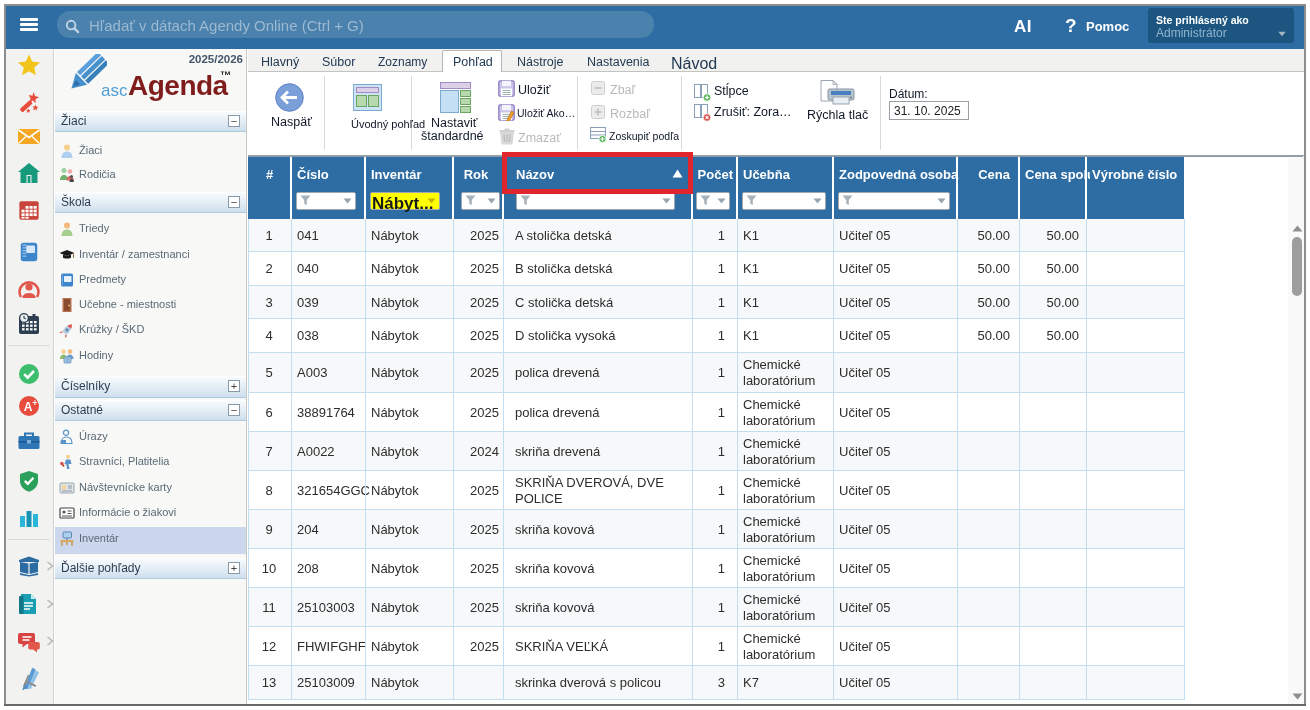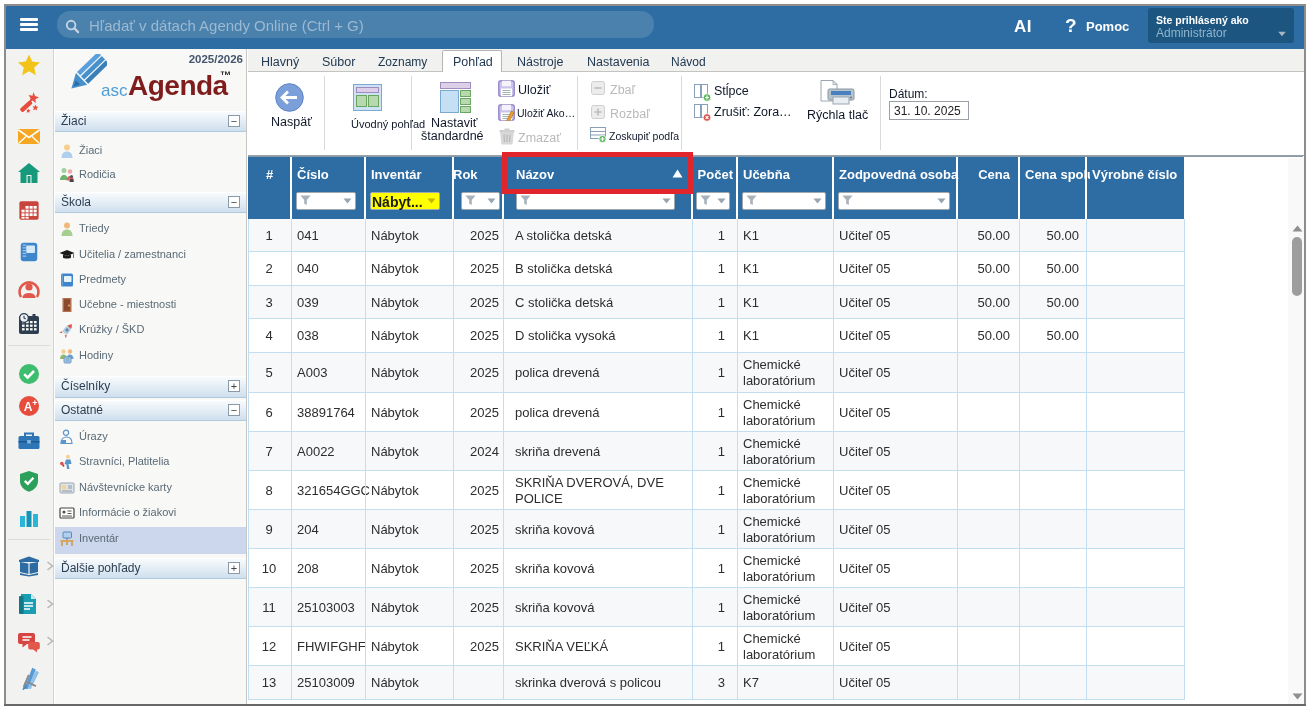--- a/index.html
+++ b/index.html
@@ -197,21 +197,21 @@
 <svg class="a" style="left:59px;top:221px" width="16" height="16" viewBox="0 0 16 16">
     <circle cx="8" cy="4.5" r="3" fill="#f2b879"></circle>
     <path d="M2.5 15 C2.5 10.5 5 8.5 8 8.5 C11 8.5 13.5 10.5 13.5 15 Z" fill="#a5cf8e"></path>
   </svg>
 <div class="t" style="left:79px;top:222px;font-size:11px;color:#5a6a76">Triedy</div>
 <svg class="a" style="left:59px;top:247px" width="16" height="16" viewBox="0 0 16 16">
     <path d="M8 3 L15.5 6 L8 9 L0.5 6 Z" fill="#1a1a1a"></path>
     <path d="M4 7.5 L4 10.5 C4 11.8 12 11.8 12 10.5 L12 7.5 L8 9 Z" fill="#1a1a1a"></path>
     <path d="M14.5 6.5 L14.5 11" stroke="#8a6d3b" stroke-width="1"></path>
   </svg>
-<div class="t" style="left:79px;top:248px;font-size:11px;color:#5a6a76">Učitelia / zamestnanci</div>
+<div class="t" style="left:79px;top:248px;font-size:11px;color:#5a6a76">Inventár / zamestnanci</div>
 <svg class="a" style="left:59px;top:272px" width="16" height="16" viewBox="0 0 16 16">
     <rect x="2" y="1.5" width="12" height="13" rx="1.5" fill="#3e86cc"></rect>
     <rect x="5" y="4" width="7.5" height="6" rx="0.8" fill="#e8f2fa"></rect>
     <path d="M3.2 2.5 v11" stroke="#7fb0dd" stroke-width="1"></path>
   </svg>
 <div class="t" style="left:79px;top:273px;font-size:11px;color:#5a6a76">Predmety</div>
 <svg class="a" style="left:59px;top:297px" width="16" height="16" viewBox="0 0 16 16">
     <rect x="3.5" y="1" width="9" height="14" fill="#b5714f"></rect>
     <rect x="5" y="2.2" width="6" height="11.6" fill="#8a4a2e"></rect>
     <circle cx="10" cy="8.5" r="0.9" fill="#e8c87a"></circle>
@@ -277,21 +277,21 @@
 <div class="t" style="left:79px;top:532px;font-size:11px;color:#5a6a76">Inventár</div>
 <div class="a" style="left:55px;top:558px;width:191px;height:21px;background:linear-gradient(#f8fbfd,#cfdfee);border-top:1px solid #fff;border-bottom:1px solid #aecadf"></div>
 <div class="t" style="left:61px;top:561px;font-size:12px;color:#2c3e50">Ďalšie pohľady</div>
 <div class="a" style="left:228px;top:562px;width:12px;height:12px;background:#fff;border:1px solid #8a9aa9;font-size:11px;line-height:10px;text-align:center;color:#444">+</div>
 <div class="a" style="left:248px;top:49px;width:1056px;height:23px;background:#f1f1ef;border-bottom:1px solid #c3c3c1"></div>
 <div class="t" style="left:261px;top:55px;font-size:12.5px;color:#223a52">Hlavný</div>
 <div class="t" style="left:322px;top:55px;font-size:12.5px;color:#223a52">Súbor</div>
 <div class="t" style="left:378px;top:55px;font-size:12px;color:#223a52">Zoznamy</div>
 <div class="t" style="left:517px;top:55px;font-size:12.5px;color:#223a52">Nástroje</div>
 <div class="t" style="left:587px;top:55px;font-size:12.5px;color:#223a52">Nastavenia</div>
-<div class="t" style="left:671px;top:55px;font-size:12px;color:#223a52">Návod</div>
+<div class="t" style="left:671px;top:55px;font-size:16px;color:#223a52">Návod</div>
 <div class="a" style="left:442px;top:50px;width:60px;height:23px;background:#fff;border:1px solid #b5b5b5;border-bottom:none;border-radius:2px 2px 0 0"></div>
 <div class="t" style="left:453px;top:55px;font-size:12.5px;color:#223a52">Pohľad</div>
 <div class="a" style="left:248px;top:72px;width:1056px;height:84px;background:#fff;border-bottom:1px solid #98a0a8"></div>
 <div class="a" style="left:324px;top:76px;width:1px;height:74px;background:#d9d9d9"></div>
 <div class="a" style="left:411px;top:76px;width:1px;height:74px;background:#d9d9d9"></div>
 <div class="a" style="left:577px;top:76px;width:1px;height:74px;background:#d9d9d9"></div>
 <div class="a" style="left:681px;top:76px;width:1px;height:74px;background:#d9d9d9"></div>
 <div class="a" style="left:880px;top:76px;width:1px;height:74px;background:#d9d9d9"></div>
 <svg class="a" style="left:275px;top:83px" width="29" height="29" viewBox="0 0 29 29">
     <circle cx="14.5" cy="14.5" r="13.8" fill="#7b9fd9" stroke="#5f82c4" stroke-width="1"></circle>
@@ -387,40 +387,40 @@
 <div class="a" style="left:502px;top:157px;width:2px;height:62px;background:#fff"></div>
 <div class="a" style="left:691px;top:157px;width:2px;height:62px;background:#fff"></div>
 <div class="a" style="left:736px;top:157px;width:2px;height:62px;background:#fff"></div>
 <div class="a" style="left:832px;top:157px;width:2px;height:62px;background:#fff"></div>
 <div class="a" style="left:956px;top:157px;width:2px;height:62px;background:#fff"></div>
 <div class="a" style="left:1018px;top:157px;width:2px;height:62px;background:#fff"></div>
 <div class="a" style="left:1085px;top:157px;width:2px;height:62px;background:#fff"></div>
 <div class="t" style="left:248px;top:167px;width:43px;text-align:center;font-size:13px;font-weight:bold;color:#fff">#</div>
 <div class="t" style="left:297px;top:167px;font-size:13px;font-weight:bold;color:#fff">Číslo</div>
 <div class="t" style="left:371px;top:167px;font-size:13px;font-weight:bold;color:#fff">Inventár</div>
-<div class="t" style="left:453px;top:167px;width:46px;text-align:left;font-size:13px;font-weight:bold;color:#fff">Rok</div>
+<div class="t" style="left:453px;top:167px;width:46px;text-align:center;font-size:13px;font-weight:bold;color:#fff">Rok</div>
 <div class="t" style="left:516px;top:167px;font-size:13px;font-weight:bold;color:#fff">Názov</div>
 <div class="t" style="left:692px;top:167px;width:41px;text-align:right;font-size:13px;font-weight:bold;color:#fff">Počet</div>
 <div class="t" style="left:743px;top:167px;font-size:13px;font-weight:bold;color:#fff">Učebňa</div>
 <div class="t" style="left:839px;top:167px;font-size:13px;font-weight:bold;color:#fff">Zodpovedná osoba</div>
 <div class="t" style="left:957px;top:167px;width:53px;text-align:right;font-size:13px;font-weight:bold;color:#fff">Cena</div>
 <div class="t" style="left:1025px;top:167px;font-size:13px;font-weight:bold;color:#fff;width:65px;overflow:hidden">Cena spolu</div>
 <div class="t" style="left:1092px;top:167px;font-size:13px;font-weight:bold;color:#fff">Výrobné číslo</div>
 <svg class="a" style="left:672px;top:169px" width="11" height="9" viewBox="0 0 11 9">
     <path d="M5.5 0.5 L10.5 8.5 L0.5 8.5 Z" fill="#fff"></path>
   </svg>
 <div class="a" style="left:296px;top:192px;width:60px;height:18px;background:#fff;border:1px solid #a0a8b0;border-radius:2px"></div>
 <svg class="a" style="left:300px;top:195px" width="11" height="11" viewBox="0 0 11 11">
     <path d="M0.5 0.5 L10.5 0.5 L6.8 5 L6.8 10 L4.2 8.7 L4.2 5 Z" fill="#a8b2ba"></path>
   </svg>
 <svg class="a" style="left:343px;top:198px" width="9" height="6" viewBox="0 0 9 6">
     <path d="M0.5 0.5 L8.5 0.5 L4.5 5.5 Z" fill="#9aa4ae"></path>
   </svg>
 <div class="a" style="left:370px;top:192px;width:70px;height:18px;background:#ffff00;border:1px solid #a0a8b0;border-radius:2px"></div>
-<div class="t" style="left:372px;top:194px;font-size:14px;font-weight:bold;color:#1a1a1a">Nábyt...</div>
+<div class="t" style="left:372px;top:194px;font-size:17px;font-weight:bold;color:#1a1a1a">Nábyt...</div>
 <svg class="a" style="left:427px;top:198px" width="9" height="6" viewBox="0 0 9 6">
     <path d="M0.5 0.5 L8.5 0.5 L4.5 5.5 Z" fill="#c8b400"></path>
   </svg>
 <div class="a" style="left:461px;top:192px;width:39px;height:18px;background:#fff;border:1px solid #a0a8b0;border-radius:2px"></div>
 <svg class="a" style="left:465px;top:195px" width="11" height="11" viewBox="0 0 11 11">
     <path d="M0.5 0.5 L10.5 0.5 L6.8 5 L6.8 10 L4.2 8.7 L4.2 5 Z" fill="#a8b2ba"></path>
   </svg>
 <svg class="a" style="left:487px;top:198px" width="9" height="6" viewBox="0 0 9 6">
     <path d="M0.5 0.5 L8.5 0.5 L4.5 5.5 Z" fill="#9aa4ae"></path>
   </svg>

